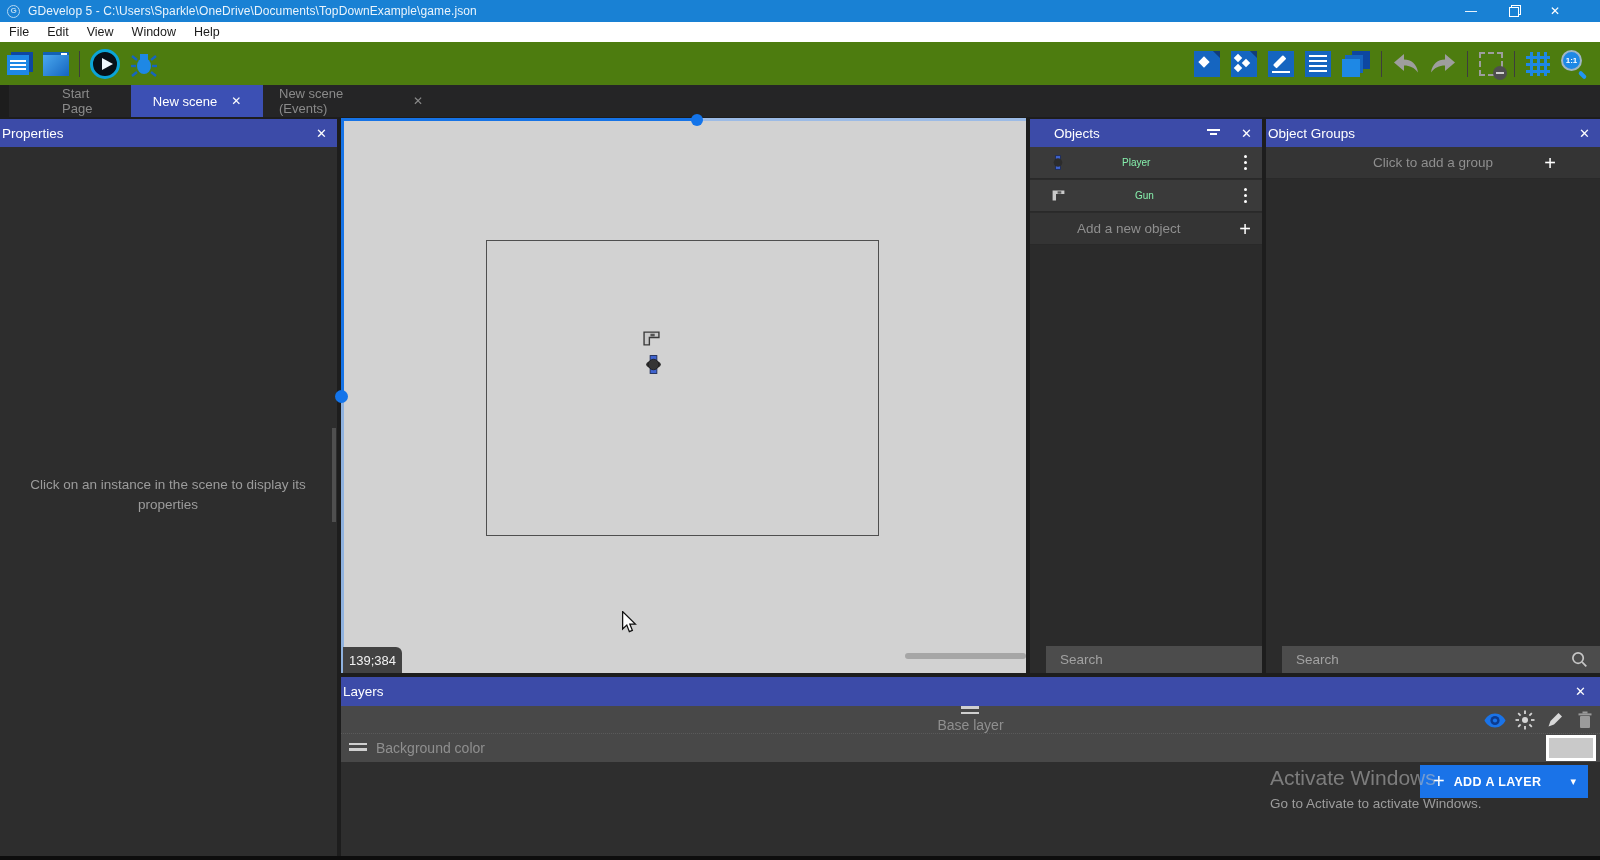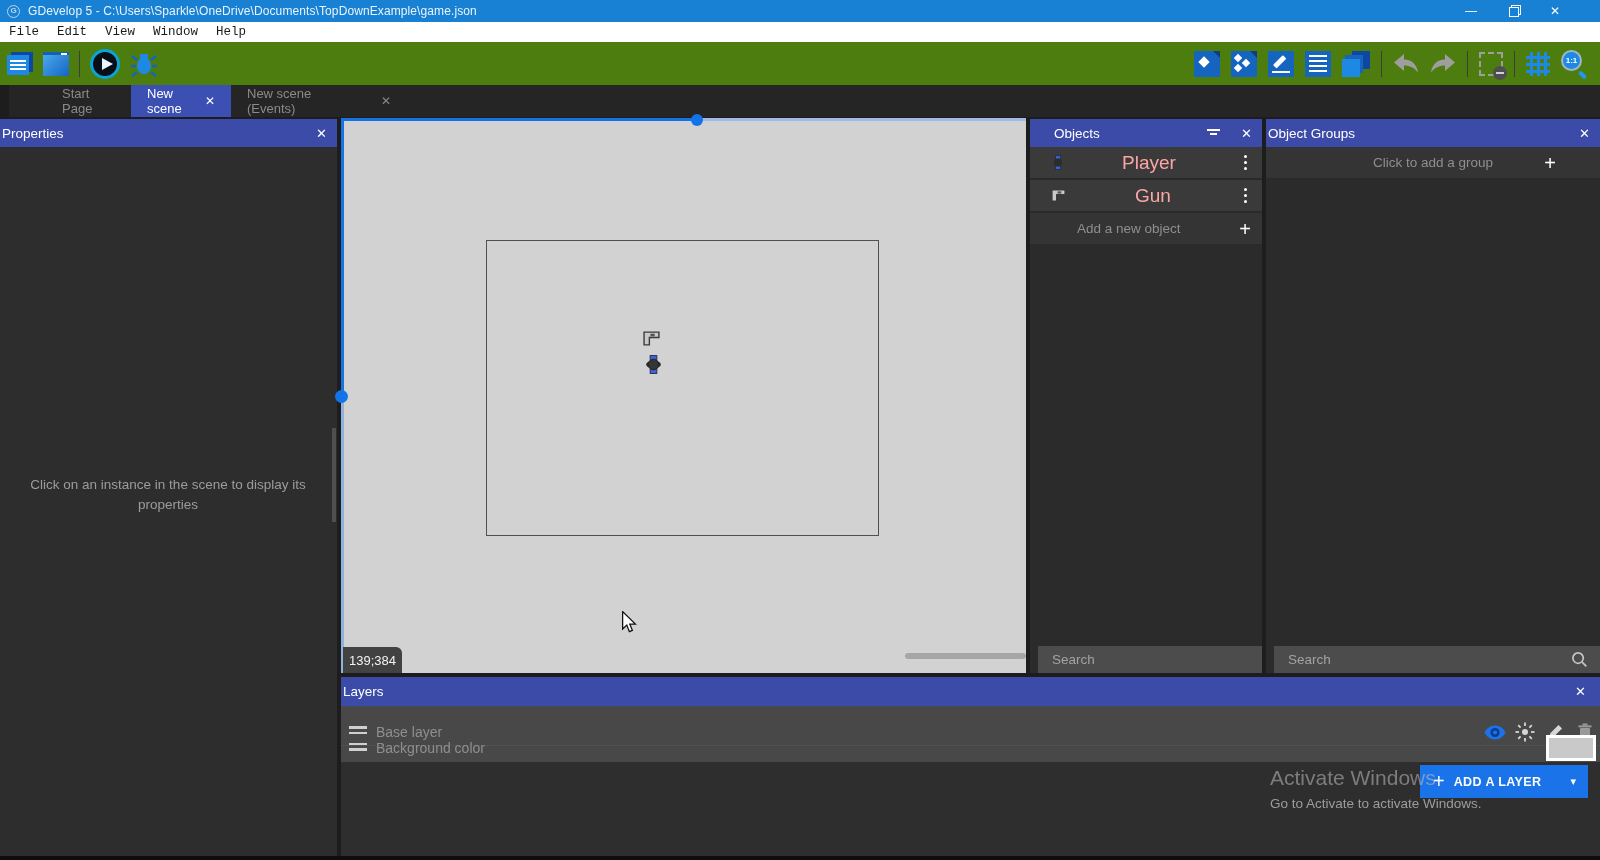--- a/index.html
+++ b/index.html
@@ -17,21 +17,21 @@
     text-align:center; font-weight:bold; opacity:.85; }
   .titlebar-text { margin-left:8px; font-size:12px; letter-spacing:.1px; }
   .win-controls { position:absolute; right:24px; top:0; height:22px; display:flex; }
   .win-btn { width:42px; height:22px; display:flex; align-items:center; justify-content:center; color:#fff; font-size:12px; }
   .restore-glyph { position:relative; width:9px; height:9px; }
   .restore-glyph::before { content:""; position:absolute; left:2px; top:-2px; width:8px; height:8px; border:1px solid #fff; }
   .restore-glyph::after { content:""; position:absolute; left:0; top:0; width:8px; height:8px; border:1px solid #fff; background:#1981d4; }
   
   .menubar { position:absolute; left:0; top:22px; width:1600px; height:20px;
     background:#ffffff; display:flex; align-items:center; font-size:12.5px; color:#1b1b1b; }
-  .menu-item { padding:0 9px; height:36px; display:flex; align-items:center;font-family:Liberation Mono, monospace; }
+  .menu-item { padding:0 9px; height:36px; display:flex; align-items:center; }
   
   .toolbar { position:absolute; left:0; top:42px; width:1600px; height:43px; background:#4d7c0f;
     display:flex; align-items:center; }
   .tb-left { display:flex; align-items:center; gap:10px; margin-left:7px; }
   .tb-right { position:absolute; right:12px; top:0; height:43px; display:flex; align-items:center; gap:11px; }
   .tb-sep { width:1px; height:26px; background:#3d3d3d; }
   .sheet-icon { position:relative; width:26px; height:24px; }
   .sheet-icon .back { position:absolute; left:4px; top:0; width:22px; height:20px; background:#0d47a1; }
   .sheet-icon .front { position:absolute; left:0; top:3px; width:22px; height:20px; background:#1e88e5;
     display:flex; flex-direction:column; justify-content:center; gap:2px; padding:0 3px; }
@@ -98,39 +98,39 @@
   .coord-badge { position:absolute; left:0; bottom:0; width:61px; height:26px; background:#424242;
     color:#f2f2f2; font-size:13px; display:flex; align-items:center; justify-content:center;
     border-top-right-radius:6px; border-left:2.5px solid #8fb2df; }
   .h-scroll { position:absolute; left:564px; top:534px; width:121px; height:6px; background:#a6a6a6; border-radius:3px; }
   .sprite { position:absolute; }
   
   #objects { left:1030px; top:119px; width:232px; height:554px; }
   #groups { left:1266px; top:119px; width:334px; height:554px; }
   .obj-row { position:absolute; left:0; right:0; height:32px; background:#3a3a3a;
     border-bottom:1px solid #292929; display:flex; align-items:center; }
-  .obj-row .obj-name { color:#fca5a5; font-size:19px; }
+  .obj-row .obj-name { color:#86efac; font-size:10px; }
   .add-row { background:#343434; color:#8f8f8f; font-size:13.5px; }
   .dots { position:absolute; right:15px; display:flex; flex-direction:column; gap:2.5px; }
   .dots i { width:3.2px; height:3.2px; border-radius:50%; background:#fff; }
   .plus-btn { position:absolute; right:11px; color:#fff; font-size:20px; font-weight:300; line-height:20px; }
   .filter-icon { position:absolute; right:42px; top:10px; width:13px; }
   .filter-icon i { display:block; height:1.8px; background:#fff; margin:0 auto 2.5px; }
   .filter-icon i:nth-child(1){ width:13px; } .filter-icon i:nth-child(2){ width:7px; }
-  .searchbar { position:absolute; left:8px; right:0; bottom:0; height:27px; background:#4c4c4c; display:flex; align-items:center;gap:34px; }
+  .searchbar { position:absolute; left:16px; right:0; bottom:0; height:27px; background:#4c4c4c; display:flex; align-items:center;gap:34px; }
   .searchbar input { flex:1; background:transparent; border:none; outline:none; color:#ddd;
     font-size:13.5px; padding-left:14px; font-family:"Liberation Sans", sans-serif; }
   .searchbar input::placeholder { color:#a2a2a2; opacity:1; }
   .searchbar svg { margin-right:12px; }
   
   #layers { left:341px; top:677px; width:1259px; height:183px; background:#2e2e2e; }
   #layers .panel-header { height:29px; }
   .layer-rows { position:absolute; left:0; top:29px; right:0; height:56px; background:#484848; }
   .layer-row { position:absolute; left:0; right:0; height:28px; display:flex; align-items:center; }
-  .layer-row.r1 { top:12px; border-bottom:1px dotted #5a5a5a; }
+  .layer-row.r1 { top:0; border-bottom:1px dotted #5a5a5a;flex-direction:column; }
   .layer-row.r2 { top:28px; }
   .drag-handle { width:18px; margin:0 9px 0 8px; }
   .drag-handle i { display:block; height:2.5px; background:#cfcfcf; margin-bottom:3px; }
   .layer-name { color:#8f8f8f; font-size:14px; }
   .layer-icons { position:absolute; right:0; top:0; height:28px; display:flex; align-items:center; }
   .licon { width:30px; display:flex; justify-content:center; }
   .swatch { position:absolute; right:4px; top:1px; width:50px; height:26px; background:#fff; padding:3px; }
   .swatch i { display:block; width:100%; height:100%; background:#c9c9c9; }
   .add-layer-btn { position:absolute; left:1079px; top:88px; width:168px; height:33px; background:#1a73e8;
     display:flex; align-items:center; color:#fff; }
@@ -240,21 +240,21 @@
         <span class="lens">1:1</span>
         <span class="handle"></span>
       </div>
     </div>
   </div>
 
   <div class="tabbar">
     <div class="tab" style="width:85px;">
       <span>Start Page</span>
     </div>
-    <div class="tab active" style="width:100px;">
+    <div class="tab active" style="width:132px;">
       <span>New scene</span>
       <span class="tab-close">✕</span>
     </div>
     <div class="tab" style="width:176px;gap:28px;">
       <span>New scene (Events)</span>
       <span class="tab-close">✕</span>
     </div>
   </div>
 
   <div class="panel" id="properties">

